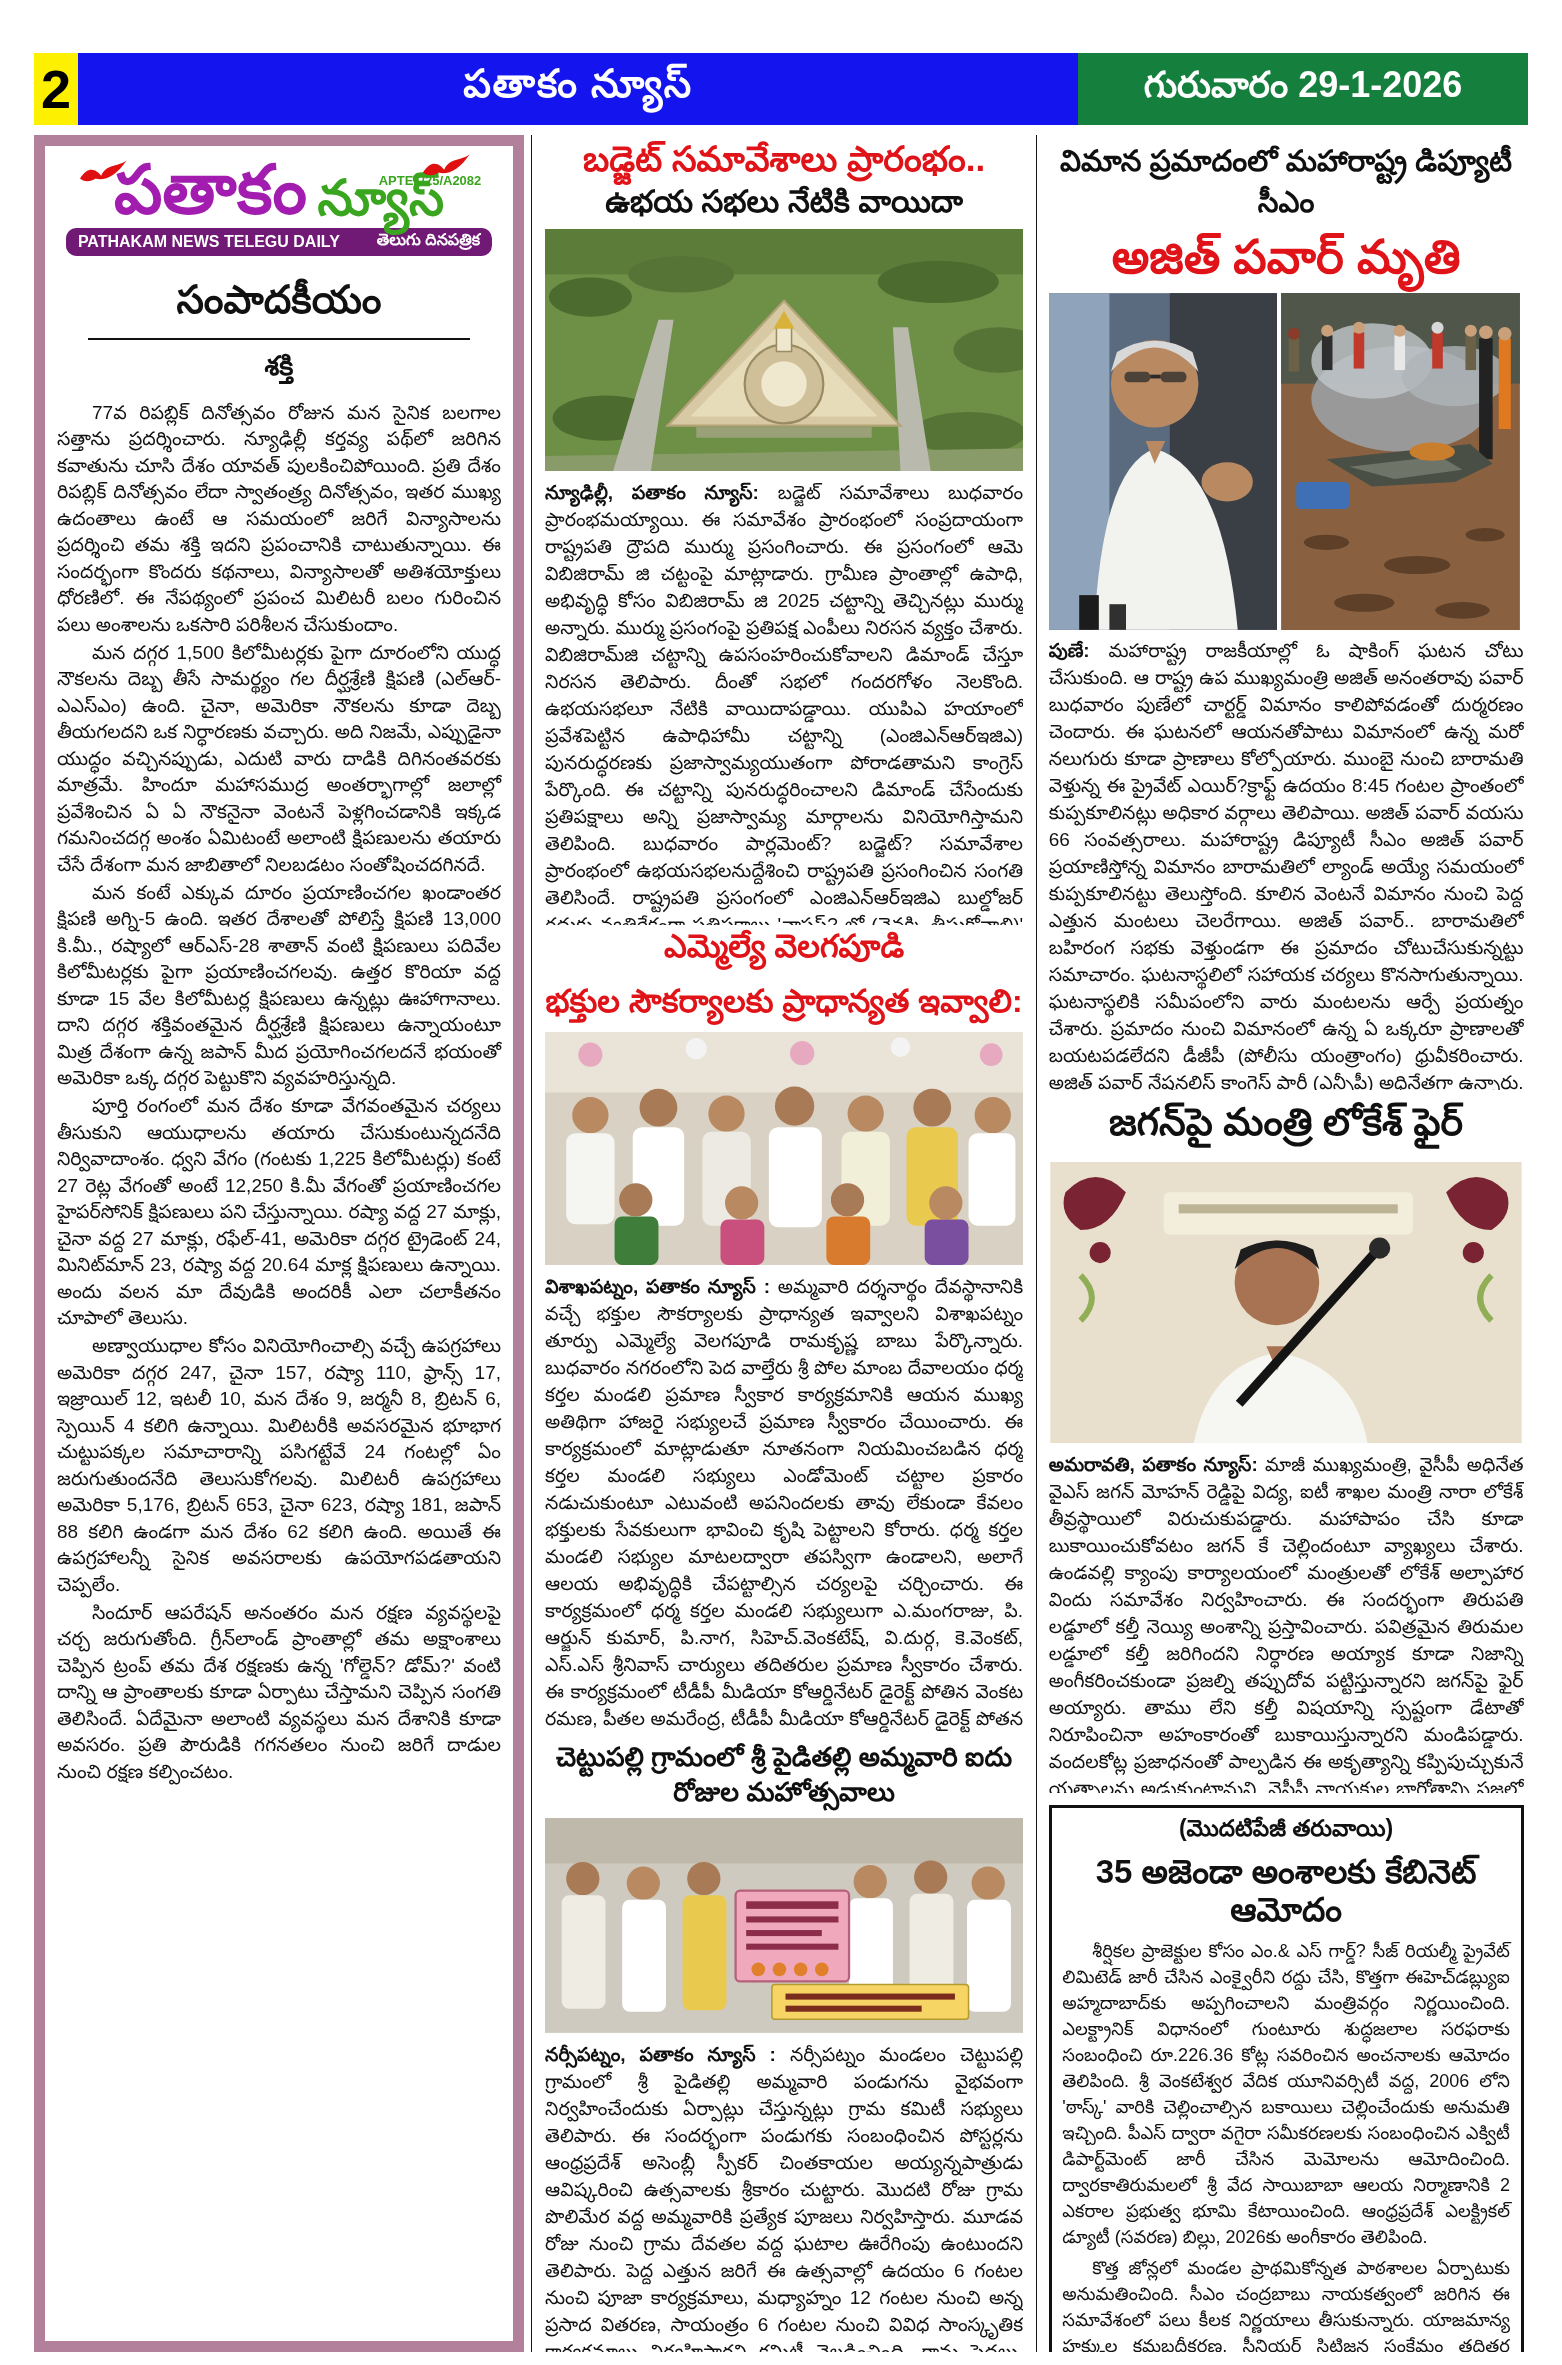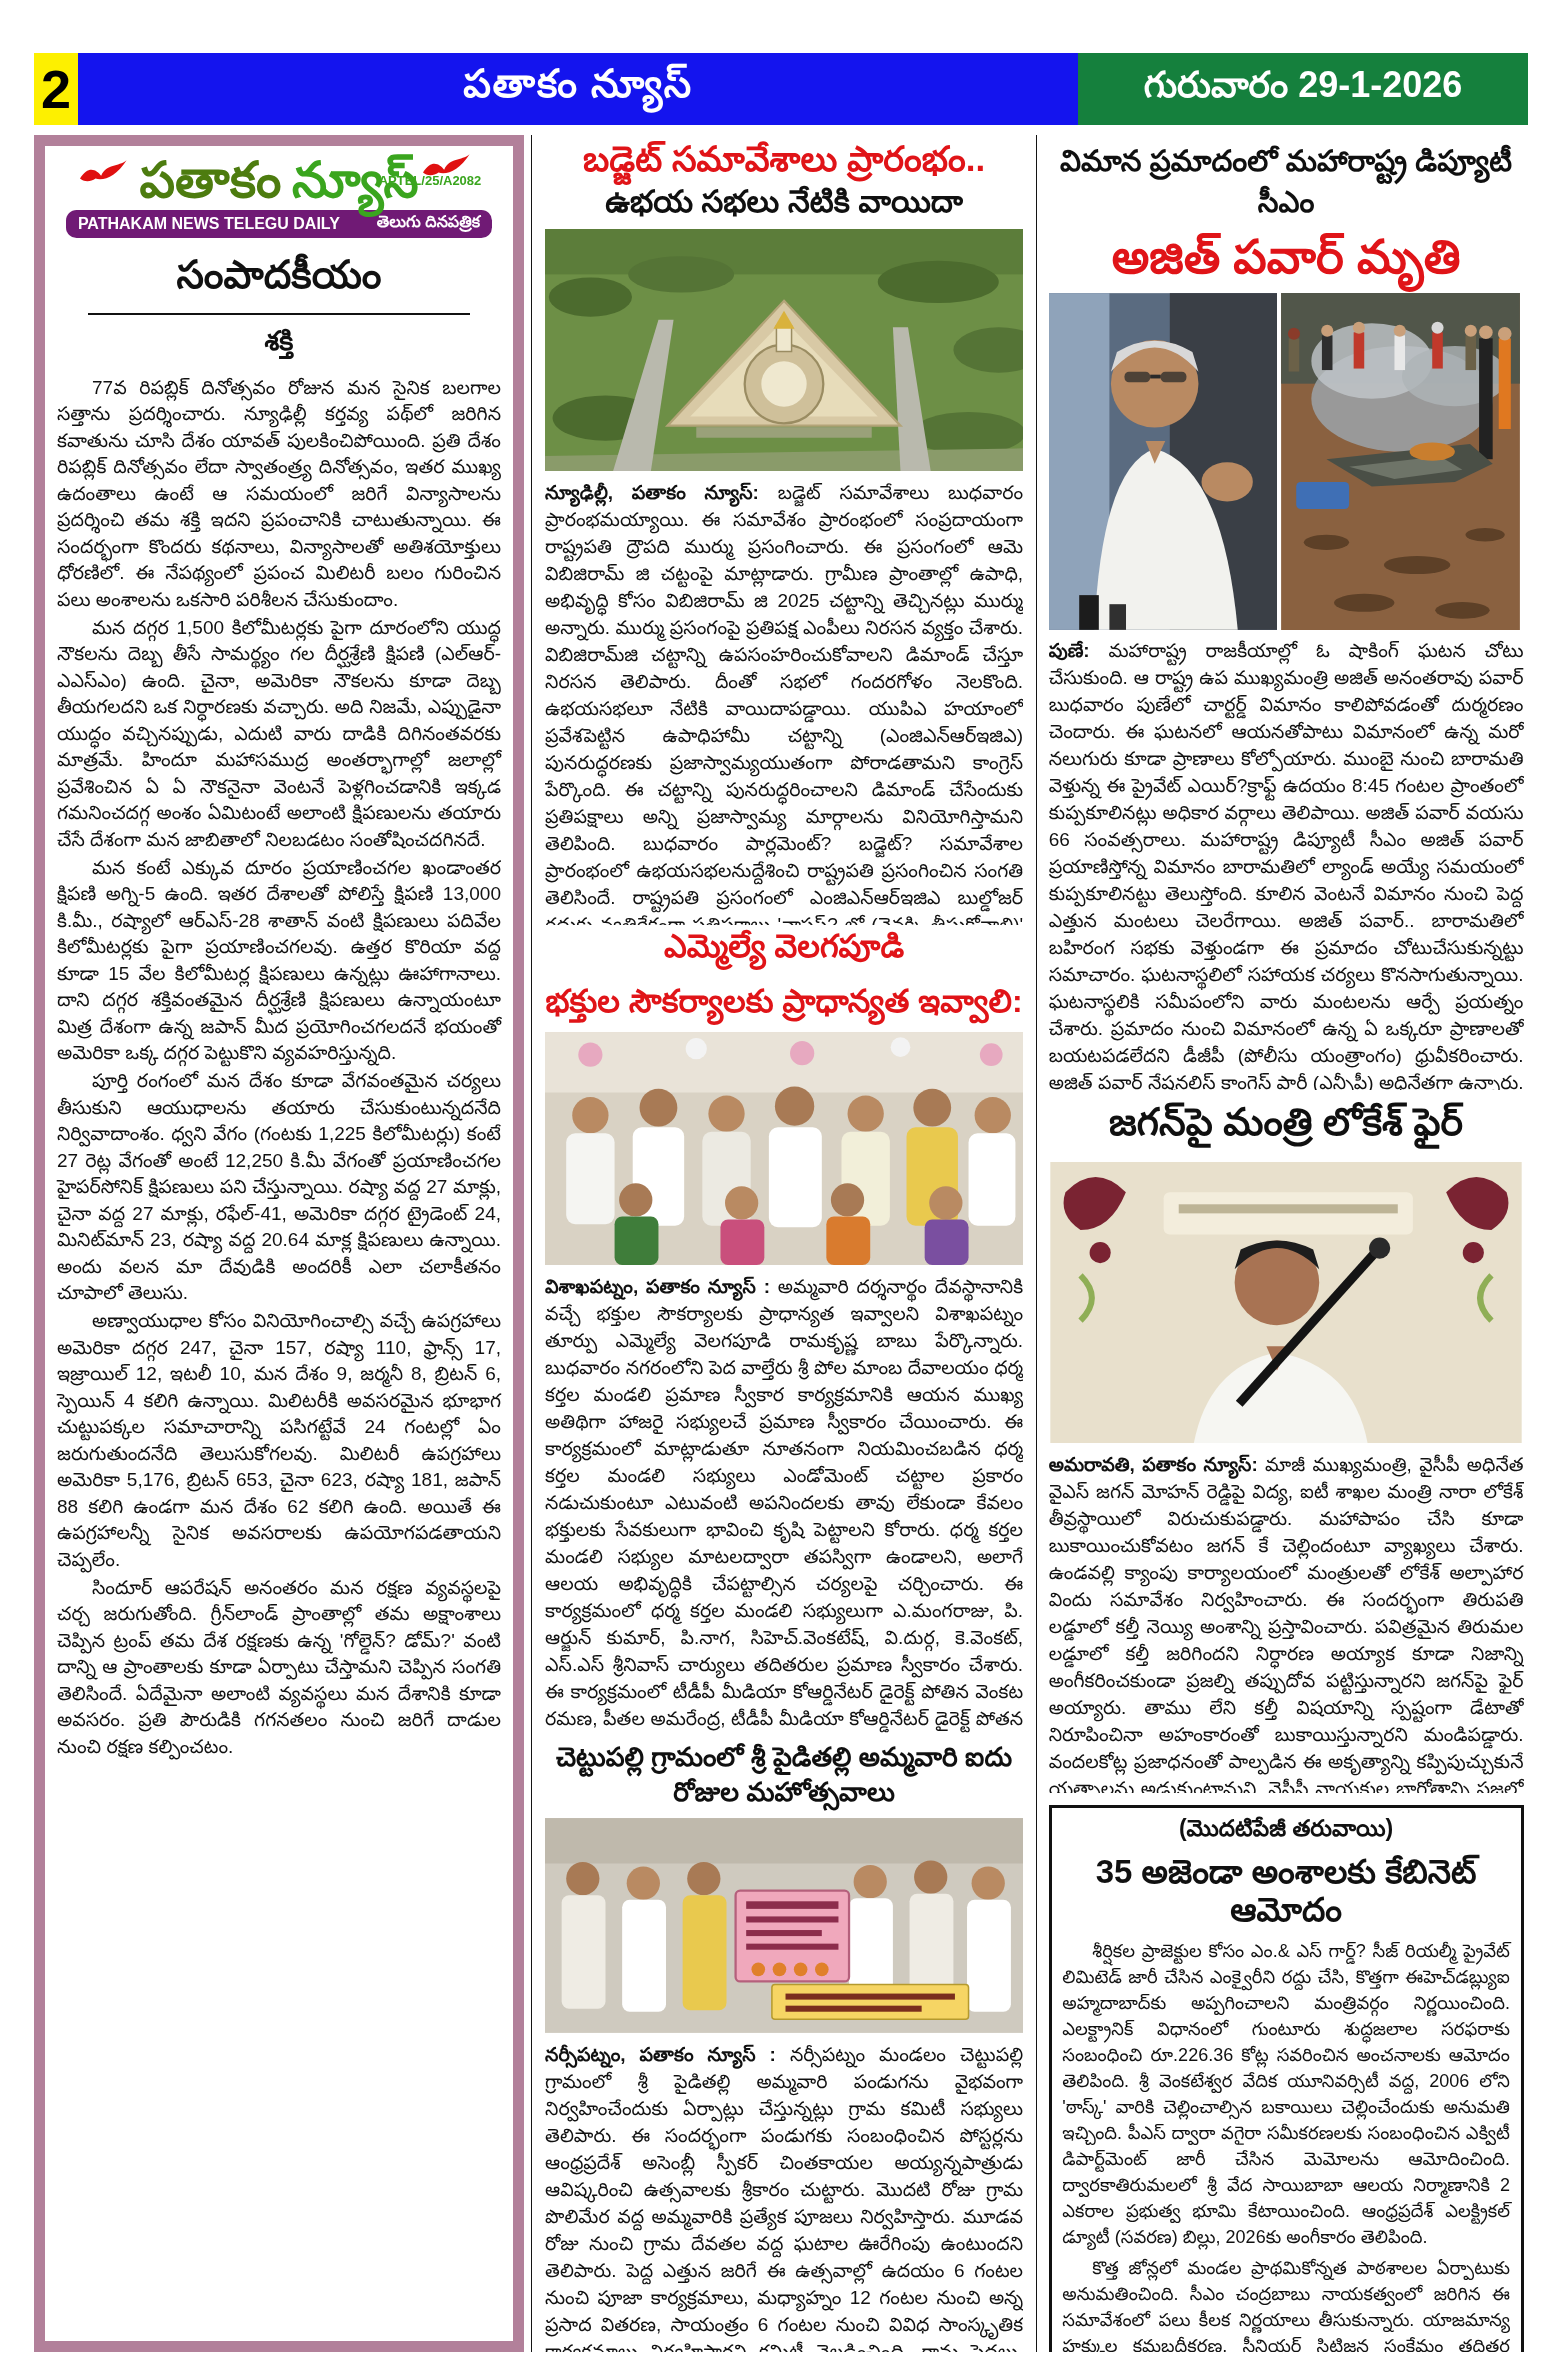--- a/index.html
+++ b/index.html
@@ -14,28 +14,28 @@
   .datebox{width:450px;background:#15803d;color:#fff;font-weight:bold;font-size:36px;
            display:flex;align-items:center;justify-content:center;}
   
   .cols{position:absolute;left:34px;top:135px;width:1494px;bottom:13.6px;display:flex;}
   .vdiv{width:1.5px;background:#141414;margin:0 6.8px;}
   
   .left-col{width:490px;box-sizing:border-box;border:11.3px solid #b2809a;background:#fff;
             padding:6px 12px 7.6px 12px;overflow:hidden;}
   .logo-box{border-bottom:1.5px solid #fff;text-align:center;padding:3px 0 1.5px 0;position:relative;}
   .logo-line{display:flex;align-items:flex-end;justify-content:center;gap:10.6px;}
-  .logo-te1{color:#4d7c0f;font-weight:bold;font-size:50px;line-height:1;}
+  .logo-te1{color:#a21caf;font-weight:bold;font-size:68px;line-height:1;}
   .logo-te2{color:#3aa51e;font-weight:bold;font-size:50px;line-height:1;}
   .logo-reg{position:absolute;right:19.7px;top:21px;color:#3aa51e;font-weight:bold;font-size:13px;}
   .logo-bird{position:absolute;width:48px;height:23px;}
   .logo-ribbon{margin:4.5px auto 0 auto;width:96%;background:#701a75;color:#fff;border-radius:10.6px;
                font-weight:bold;font-size:16px;display:flex;align-items:center;justify-content:space-between;
                padding:3px 12px;box-sizing:border-box;}
-  .ed-title{text-align:center;font-weight:bold;font-size:39px;margin-top:11px;
+  .ed-title{text-align:center;font-weight:bold;font-size:39px;margin-top:18px;
             font-family:"DejaVu Serif","Liberation Serif",serif;}
   .ed-rule{height:2.3px;background:#111;width:86%;margin:6px auto 10.6px auto;}
   .ed-sub{text-align:center;font-weight:bold;font-size:27px;margin:4.5px 0 12px 0;}
   .ed-body p{font-size:19px;line-height:26.5px;text-align:justify;margin:0 0 1.5px 0;text-indent:35px;}
   
   .mid-col{width:490px;box-sizing:border-box;padding:3px 6px;overflow:hidden;}
   .right-col{flex:1;box-sizing:border-box;padding:3px 4.5px;overflow:hidden;}
   .h-red{color:#e01418;font-weight:bold;text-align:center;}
   .h-blk{color:#101010;font-weight:bold;text-align:center;}
   .bud-h1{font-size:35px;line-height:1.2;}

